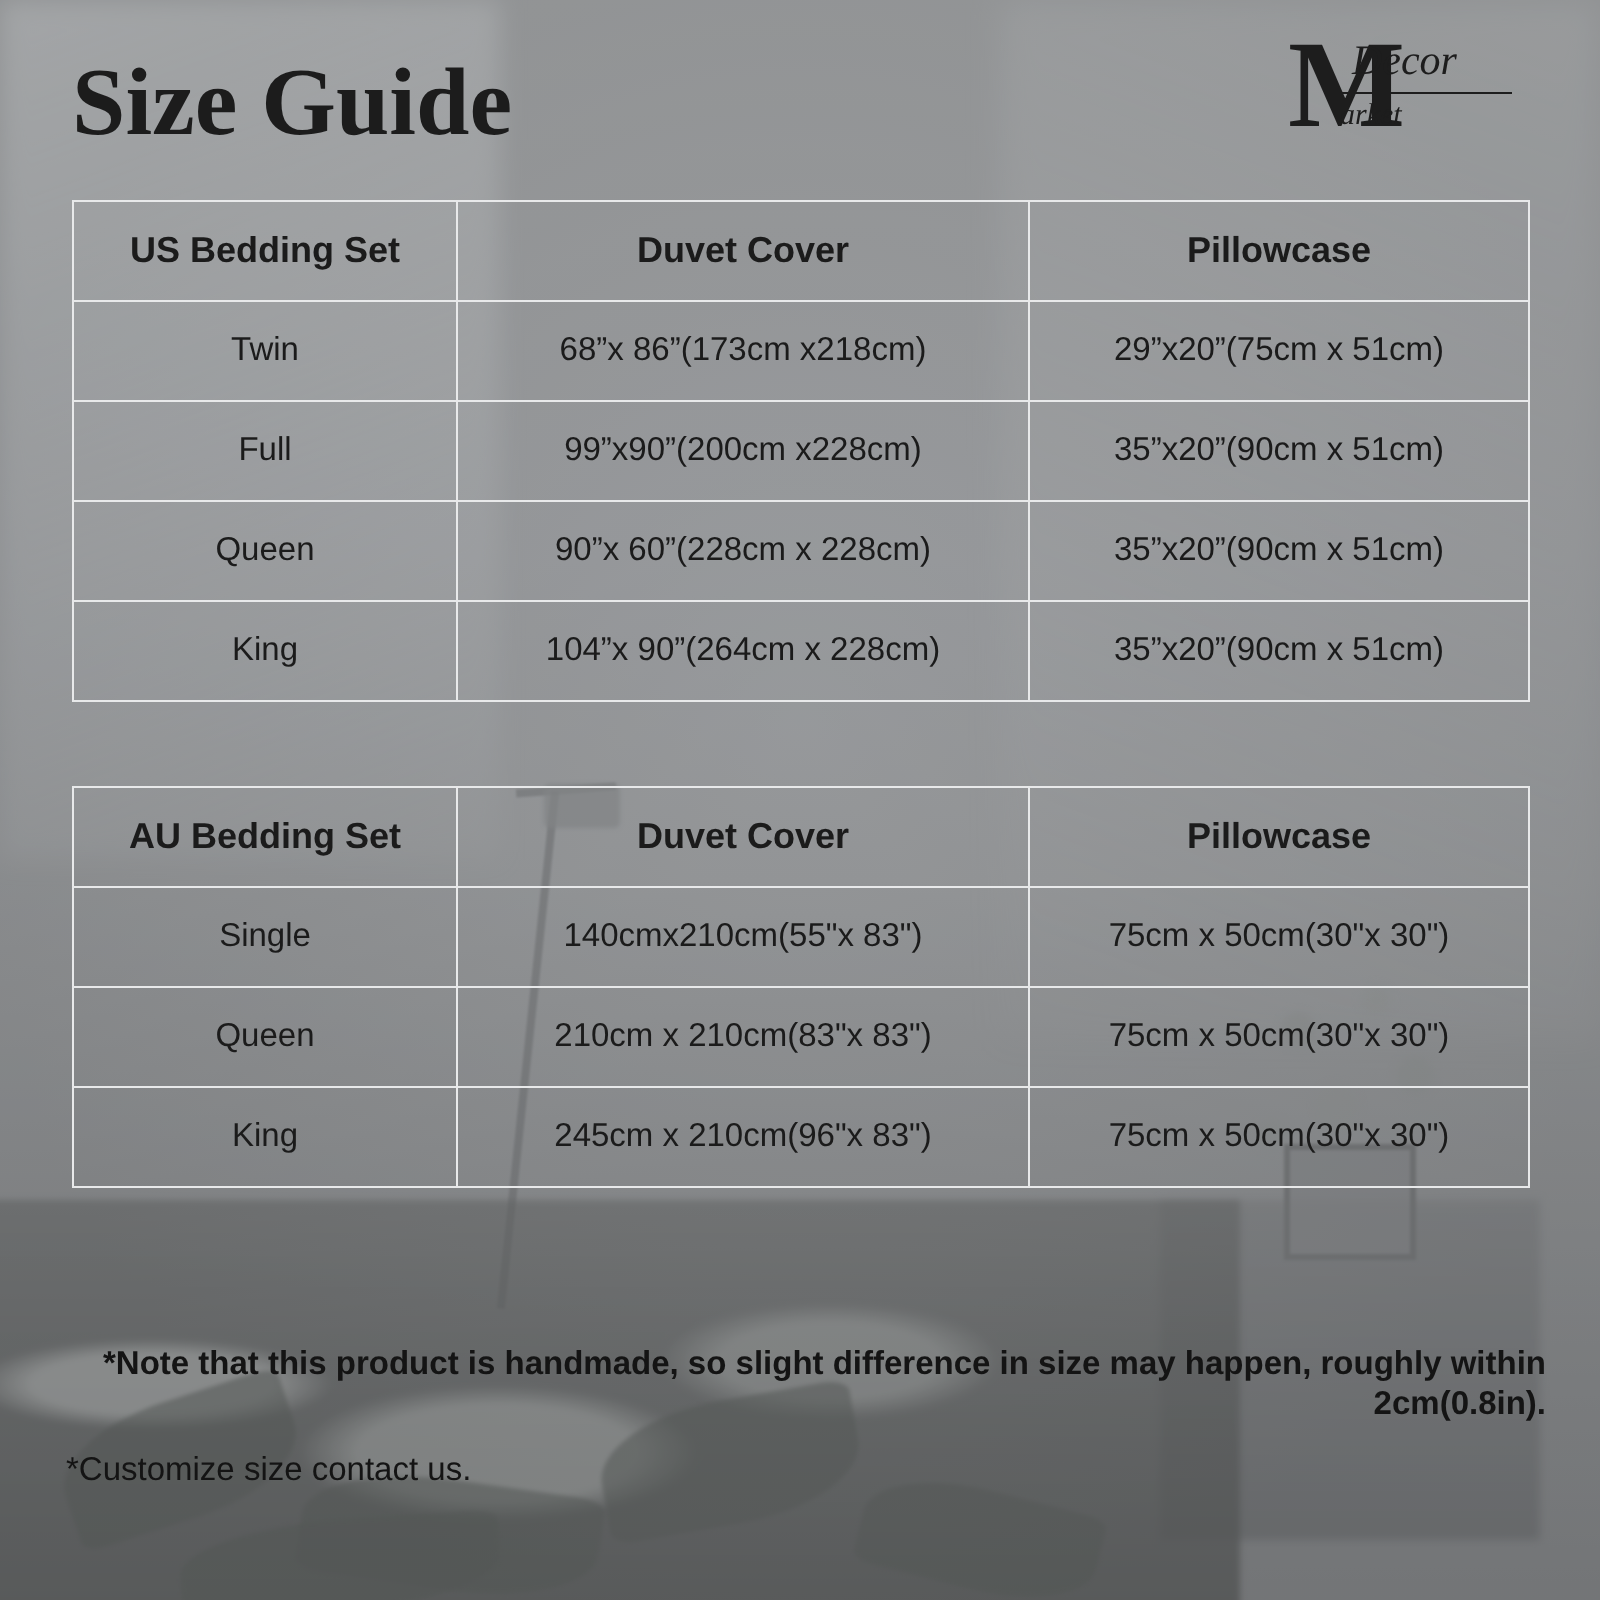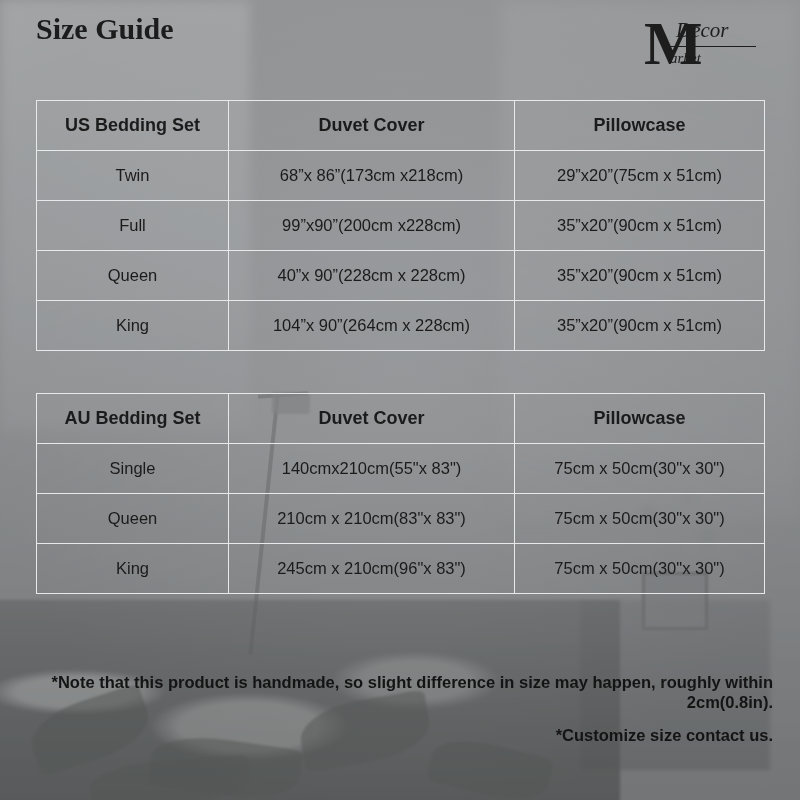--- a/index.html
+++ b/index.html
@@ -123,24 +123,24 @@
 
   
   #content {
     position: absolute;
     inset: 0;
   }
 
   .title {
     position: absolute;
     left: 36px;
-    top: 12px;
+    top: 24px;
     font-family: "Liberation Serif", serif;
     font-weight: bold;
-    font-size: 30px;
+    font-size: 48px;
     color: #1c1c1c;
     letter-spacing: 0px;
   }
 
   .logo {
     position: absolute;
     right: 30px;
     top: 10px;
     width: 140px;
     height: 75px;
@@ -221,23 +221,22 @@
   }
   .note-1 {
     font-size: 16.5px;
     font-weight: bold;
     line-height: 1.22;
     margin: 0 0 14px 0;
     text-align: right;
   }
   .note-2 {
     font-size: 16.5px;
-    font-weight: bold;
+    font-weight: normal;
     margin: 0;
-    text-align: right;
   }
 </style>
 </head>
 <body>
 
 <div id="page">
 
   <div class="bg-base">
     <div class="bg-window"></div>
     <div class="bg-wall-right"></div>
@@ -287,21 +286,21 @@
           <td>68”x 86”(173cm x218cm)</td>
           <td>29”x20”(75cm x 51cm)</td>
         </tr>
         <tr>
           <td class="col-label">Full</td>
           <td>99”x90”(200cm x228cm)</td>
           <td>35”x20”(90cm x 51cm)</td>
         </tr>
         <tr>
           <td class="col-label">Queen</td>
-          <td>40”x 90”(228cm x 228cm)</td>
+          <td>90”x 60”(228cm x 228cm)</td>
           <td>35”x20”(90cm x 51cm)</td>
         </tr>
         <tr>
           <td class="col-label">King</td>
           <td>104”x 90”(264cm x 228cm)</td>
           <td>35”x20”(90cm x 51cm)</td>
         </tr>
       </tbody>
     </table>
 

